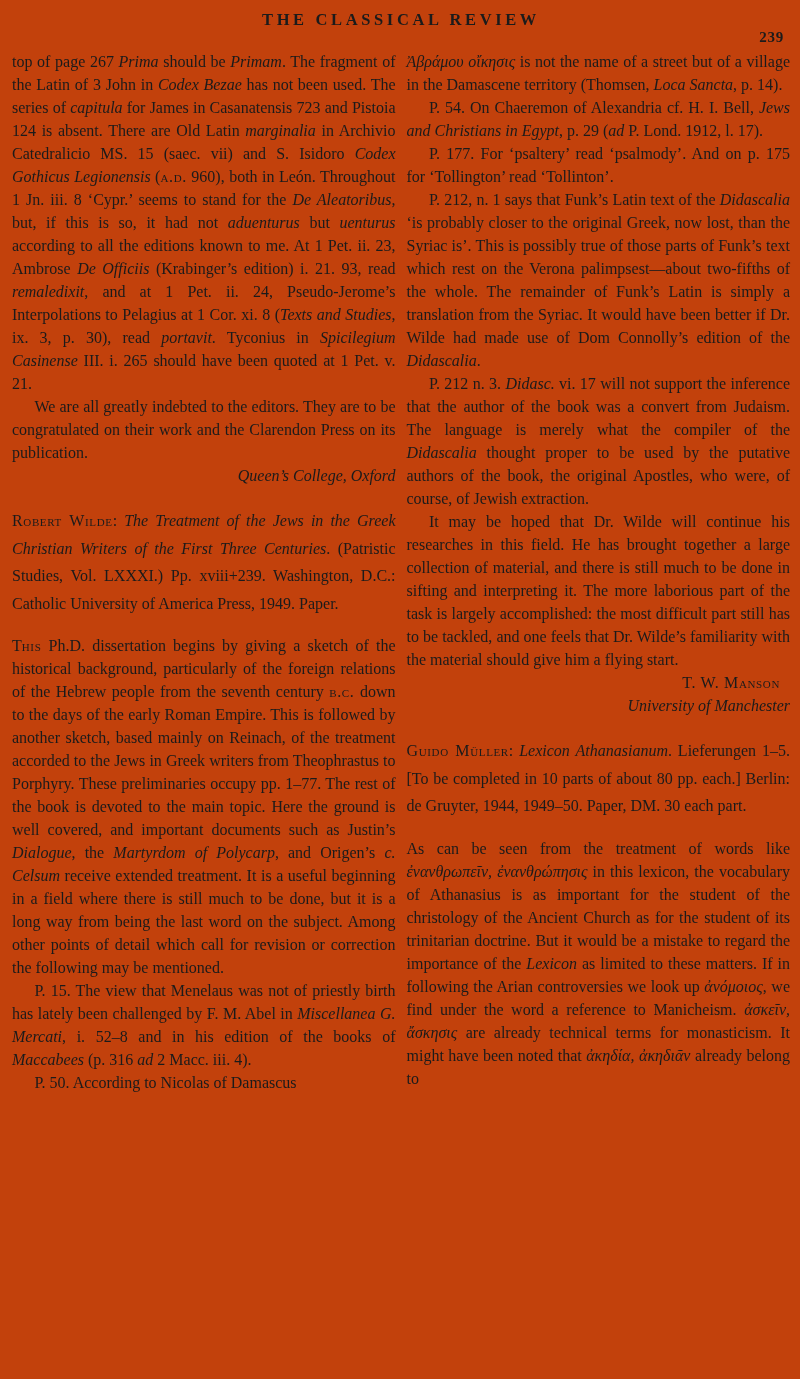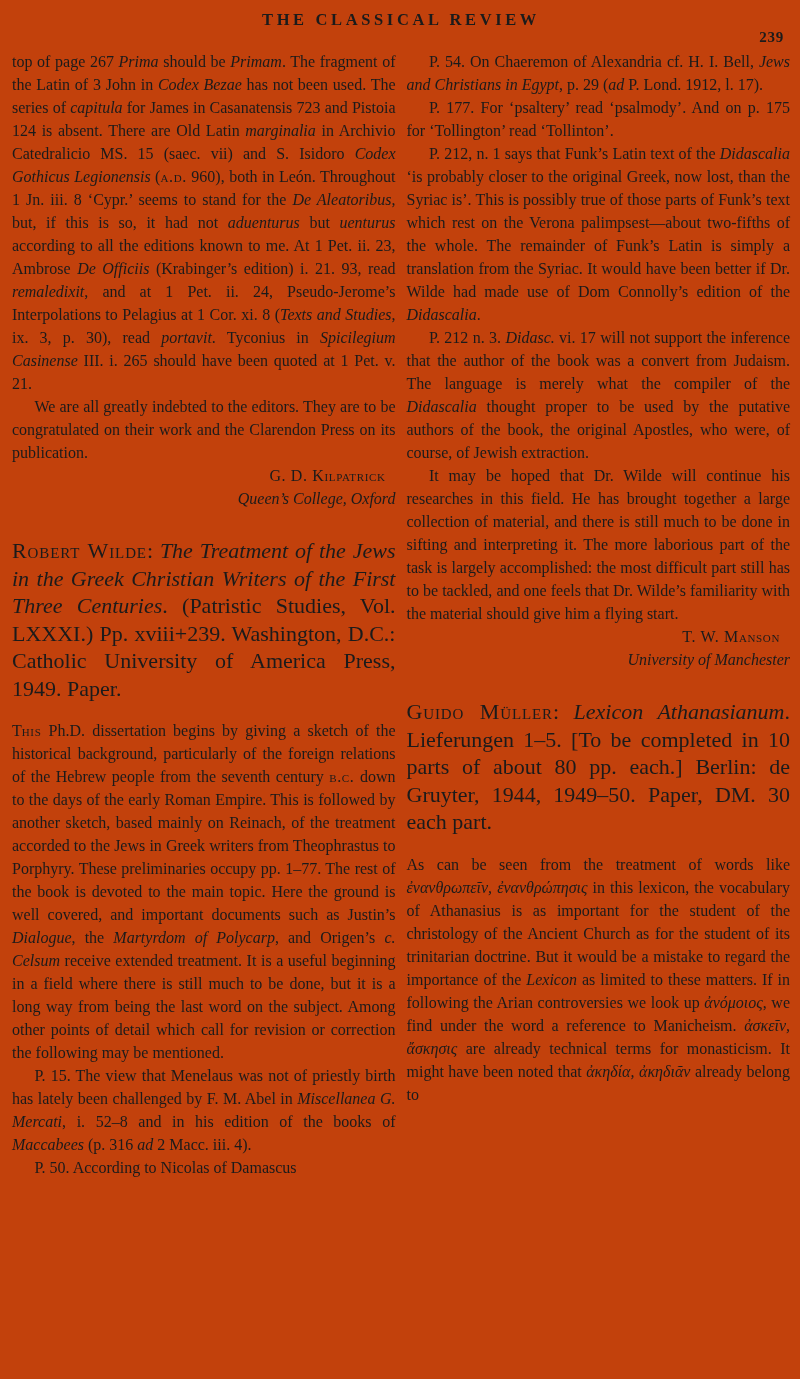--- a/index.html
+++ b/index.html
@@ -32,49 +32,49 @@
     letter-spacing: 0.05em;
   }
   .columns { display: flex; gap: 11px; }
   .column { flex: 1 1 0; font-size: 16px; line-height: 23px; }
   .blk { text-align: justify; }
   .para { text-indent: 1.4em; }
   .flush { text-indent: 0; }
   .sig { text-align: right; padding-right: 10px; letter-spacing: 0.04em; }
   .byline { text-align: right; font-style: italic; }
   .heading {
-    font-size: 22px;
+    font-size: 16px;
     line-height: 27.5px;
-    margin-top: 27px;
+    margin-top: 20px;
     margin-bottom: 17px;
     text-align: justify;
   }
   .run-i { font-style: italic; }
   .run-sc { font-variant: small-caps; letter-spacing: 0.04em; }
 </style>
 </head>
 <body>
 
 <div class="page">
   <div class="page-header">
     <span class="journal-title">THE CLASSICAL REVIEW</span>
     <span class="page-number">239</span>
   </div>
   <div class="columns">
     <div class="column">
         <p class="blk flush"><span>top of page 267 </span><span class="run-i">Prima</span><span> should be </span><span class="run-i">Primam</span><span>. The fragment of the Latin of 3 John in </span><span class="run-i">Codex Bezae</span><span> has not been used. The series of </span><span class="run-i">capitula</span><span> for James in Casanatensis 723 and Pistoia 124 is absent. There are Old Latin </span><span class="run-i">marginalia</span><span> in Archivio Catedralicio MS. 15 (saec. vii) and S. Isidoro </span><span class="run-i">Codex Gothicus Legionensis</span><span> (</span><span class="run-sc">a.d.</span><span> 960), both in León. Throughout 1 Jn. iii. 8 ‘Cypr.’ seems to stand for the </span><span class="run-i">De Aleatoribus</span><span>, but, if this is so, it had not </span><span class="run-i">aduenturus</span><span> but </span><span class="run-i">uenturus</span><span> according to all the editions known to me. At 1 Pet. ii. 23, Ambrose </span><span class="run-i">De Officiis</span><span> (Krabinger’s edition) i. 21. 93, read </span><span class="run-i">remaledixit</span><span>, and at 1 Pet. ii. 24, Pseudo-Jerome’s Interpolations to Pelagius at 1 Cor. xi. 8 (</span><span class="run-i">Texts and Studies</span><span>, ix. 3, p. 30), read </span><span class="run-i">portavit</span><span>. Tyconius in </span><span class="run-i">Spicilegium Casinense</span><span> III. i. 265 should have been quoted at 1 Pet. v. 21.</span></p>
         <p class="blk para"><span>We are all greatly indebted to the editors. They are to be congratulated on their work and the Clarendon Press on its publication.</span></p>
-        <p class="blk sig"><span class="run-sc">G. D. Kilpatrick</span></p>
         <p class="blk byline"><span>Queen’s College, Oxford</span></p>
         <p class="blk heading"><span class="run-sc">Robert Wilde</span><span>: </span><span class="run-i">The Treatment of the Jews in the Greek Christian Writers of the First Three Centuries</span><span>. (Patristic Studies, Vol. LXXXI.) Pp. xviii+239. Washington, D.C.: Catholic University of America Press, 1949. Paper.</span></p>
         <p class="blk flush"><span>T</span><span class="run-sc">his</span><span> Ph.D. dissertation begins by giving a sketch of the historical background, particularly of the foreign relations of the Hebrew people from the seventh century </span><span class="run-sc">b.c.</span><span> down to the days of the early Roman Empire. This is followed by another sketch, based mainly on Reinach, of the treatment accorded to the Jews in Greek writers from Theophrastus to Porphyry. These preliminaries occupy pp. 1–77. The rest of the book is devoted to the main topic. Here the ground is well covered, and important documents such as Justin’s </span><span class="run-i">Dialogue</span><span>, the </span><span class="run-i">Martyrdom of Polycarp</span><span>, and Origen’s </span><span class="run-i">c. Celsum</span><span> receive extended treatment. It is a useful beginning in a field where there is still much to be done, but it is a long way from being the last word on the subject. Among other points of detail which call for revision or correction the following may be mentioned.</span></p>
         <p class="blk para"><span>P. 15. The view that Menelaus was not of priestly birth has lately been challenged by F. M. Abel in </span><span class="run-i">Miscellanea G. Mercati</span><span>, i. 52–8 and in his edition of the books of </span><span class="run-i">Maccabees</span><span> (p. 316 </span><span class="run-i">ad</span><span> 2 Macc. iii. 4).</span></p>
         <p class="blk para"><span>P. 50. According to Nicolas of Damascus</span></p>
       </div>
     <div class="column">
+        <p class="blk flush"><span class="run-i">Ἀβράμου οἴκησις</span><span> is not the name of a street but of a village in the Damascene territory (Thomsen, </span><span class="run-i">Loca Sancta</span><span>, p. 14).</span></p>
         <p class="blk para"><span>P. 54. On Chaeremon of Alexandria cf. H. I. Bell, </span><span class="run-i">Jews and Christians in Egypt</span><span>, p. 29 (</span><span class="run-i">ad</span><span> P. Lond. 1912, l. 17).</span></p>
         <p class="blk para"><span>P. 177. For ‘psaltery’ read ‘psalmody’. And on p. 175 for ‘Tollington’ read ‘Tollinton’.</span></p>
         <p class="blk para"><span>P. 212, n. 1 says that Funk’s Latin text of the </span><span class="run-i">Didascalia</span><span> ‘is probably closer to the original Greek, now lost, than the Syriac is’. This is possibly true of those parts of Funk’s text which rest on the Verona palimpsest—about two-fifths of the whole. The remainder of Funk’s Latin is simply a translation from the Syriac. It would have been better if Dr. Wilde had made use of Dom Connolly’s edition of the </span><span class="run-i">Didascalia</span><span>.</span></p>
         <p class="blk para"><span>P. 212 n. 3. </span><span class="run-i">Didasc.</span><span> vi. 17 will not support the inference that the author of the book was a convert from Judaism. The language is merely what the compiler of the </span><span class="run-i">Didascalia</span><span> thought proper to be used by the putative authors of the book, the original Apostles, who were, of course, of Jewish extraction.</span></p>
         <p class="blk para"><span>It may be hoped that Dr. Wilde will continue his researches in this field. He has brought together a large collection of material, and there is still much to be done in sifting and interpreting it. The more laborious part of the task is largely accomplished: the most difficult part still has to be tackled, and one feels that Dr. Wilde’s familiarity with the material should give him a flying start.</span></p>
         <p class="blk sig"><span class="run-sc">T. W. Manson</span></p>
         <p class="blk byline"><span>University of Manchester</span></p>
         <p class="blk heading"><span class="run-sc">Guido Müller</span><span>: </span><span class="run-i">Lexicon Athanasianum</span><span>. Lieferungen 1–5. [To be completed in 10 parts of about 80 pp. each.] Berlin: de Gruyter, 1944, 1949–50. Paper, DM. 30 each part.</span></p>
         <p class="blk flush"><span>As can be seen from the treatment of words like </span><span class="run-i">ἐνανθρωπεῖν, ἐνανθρώπησις</span><span> in this lexicon, the vocabulary of Athanasius is as important for the student of the christology of the Ancient Church as for the student of its trinitarian doctrine. But it would be a mistake to regard the importance of the </span><span class="run-i">Lexicon</span><span> as limited to these matters. If in following the Arian controversies we look up </span><span class="run-i">ἀνόμοιος</span><span>, we find under the word a reference to Manicheism. </span><span class="run-i">ἀσκεῖν, ἄσκησις</span><span> are already technical terms for monasticism. It might have been noted that </span><span class="run-i">ἀκηδία, ἀκηδιᾶν</span><span> already belong to</span></p>
       </div>

